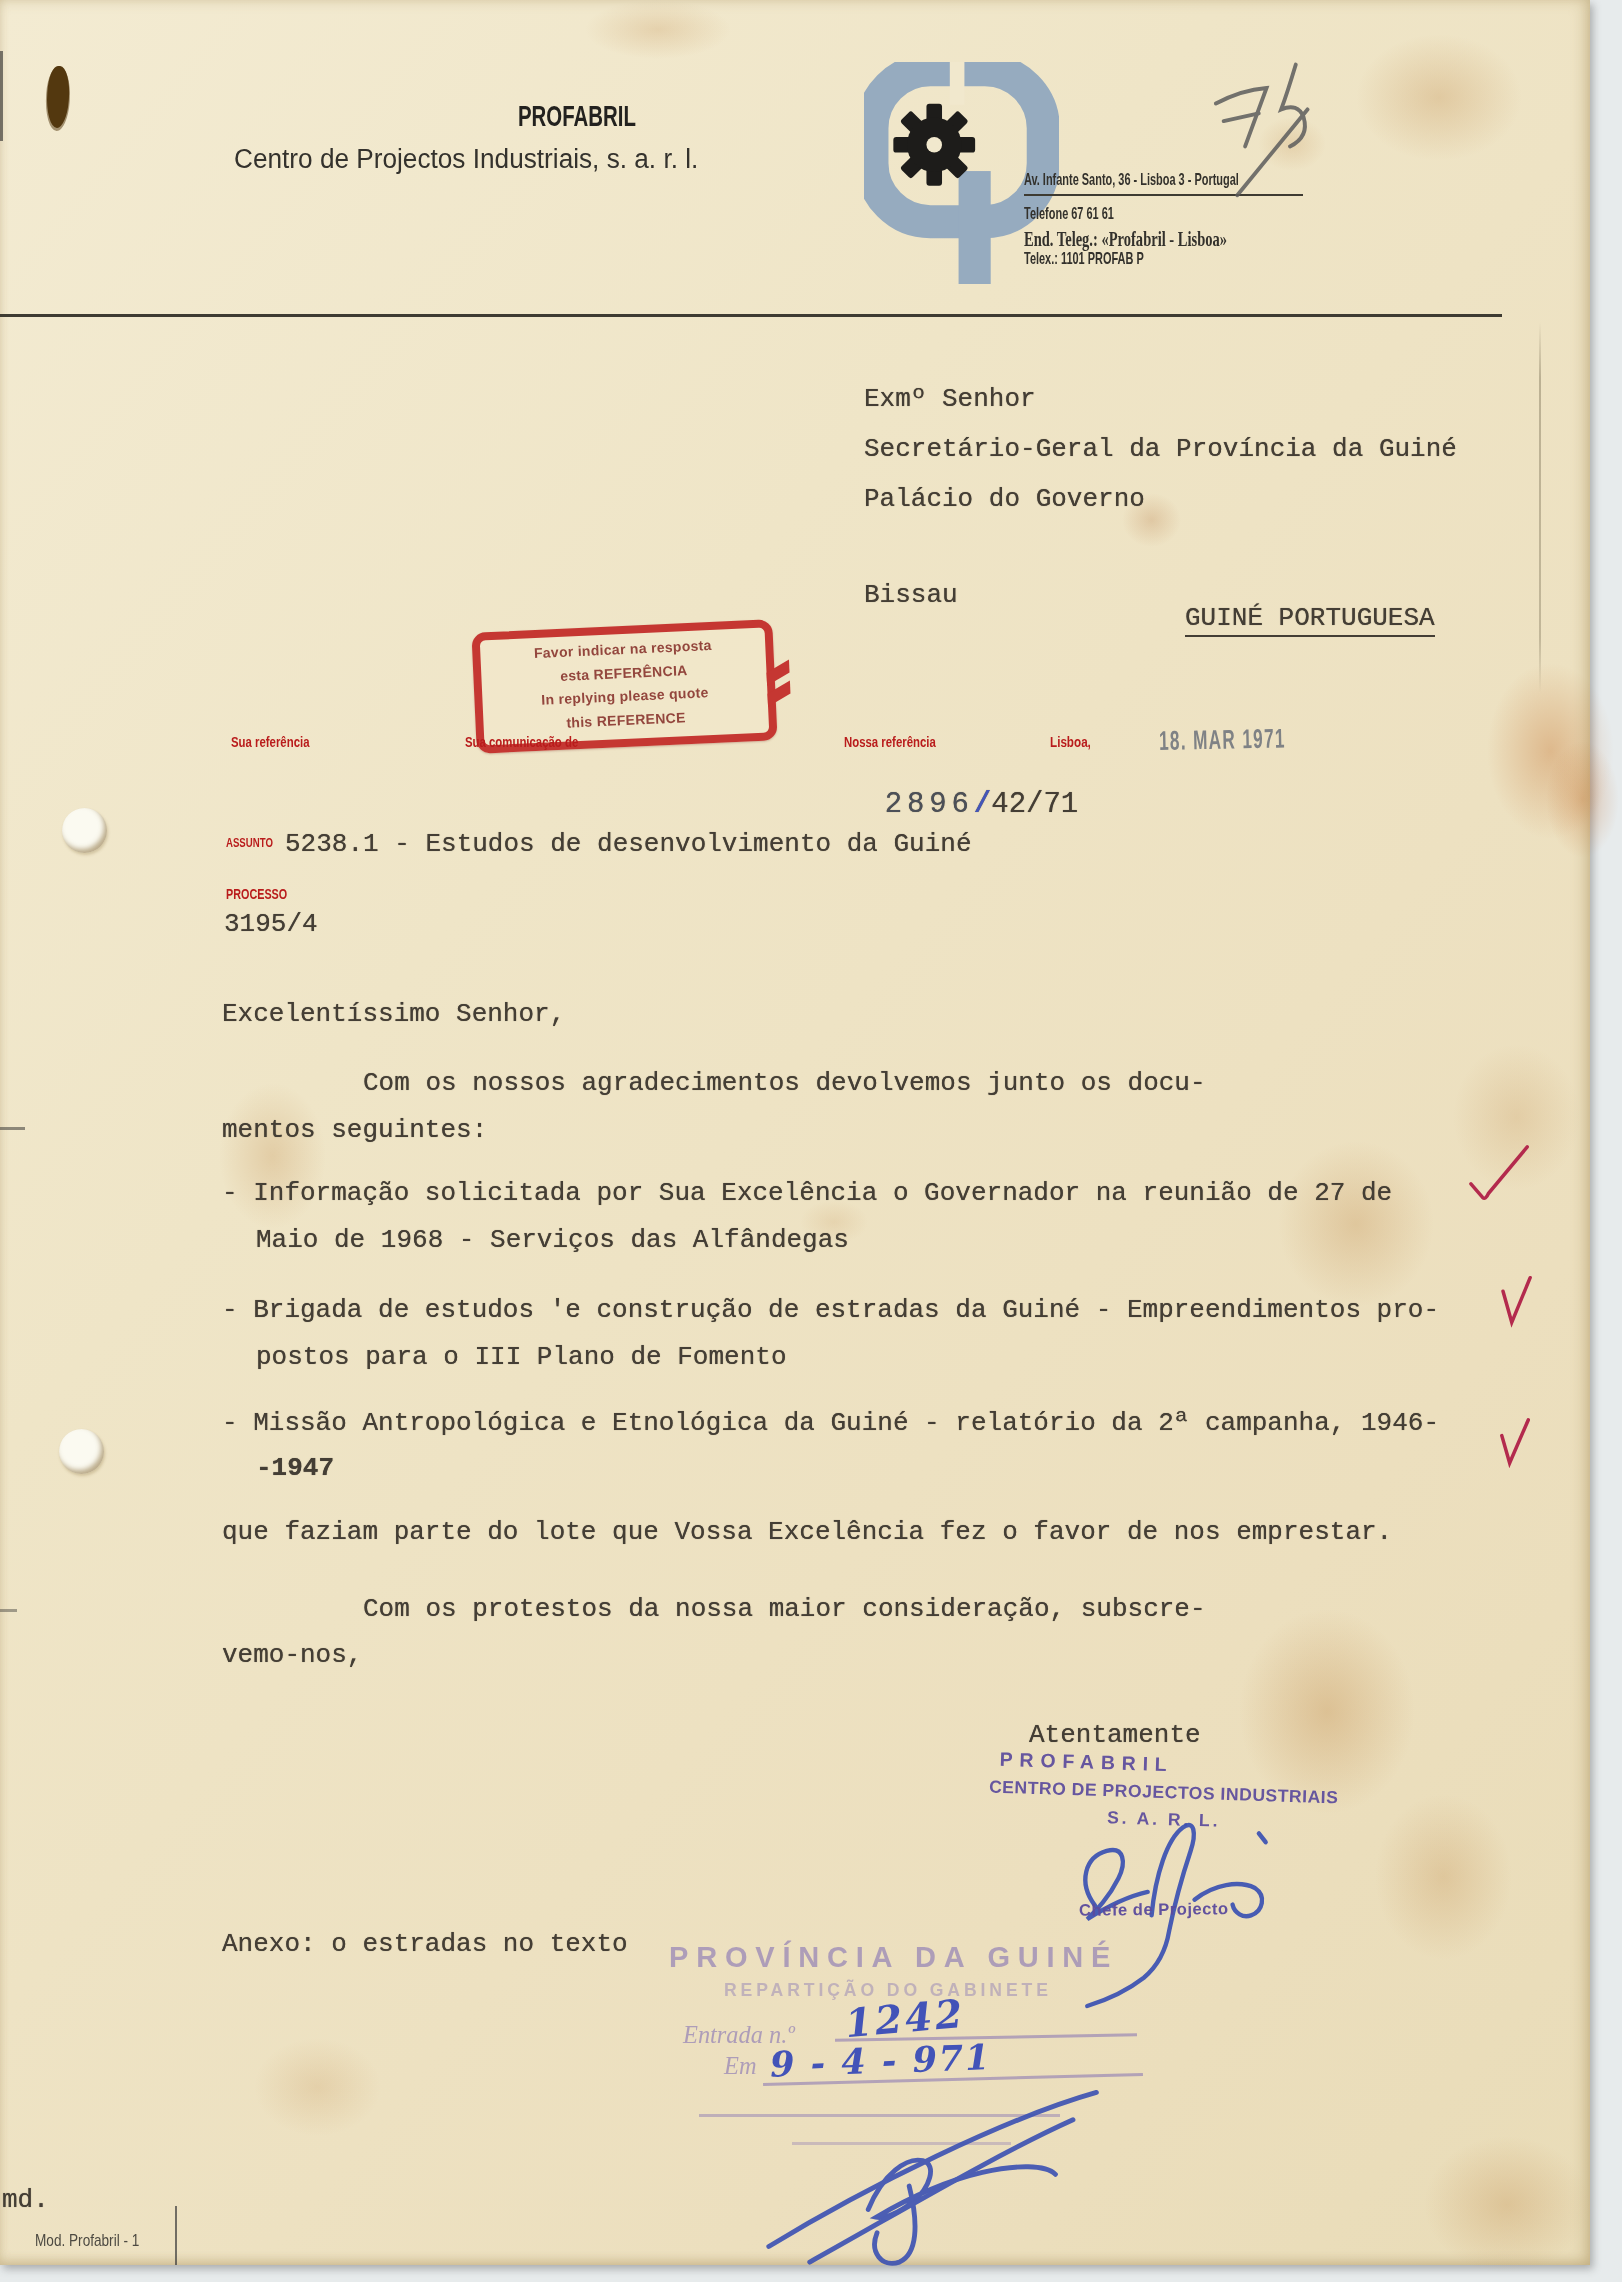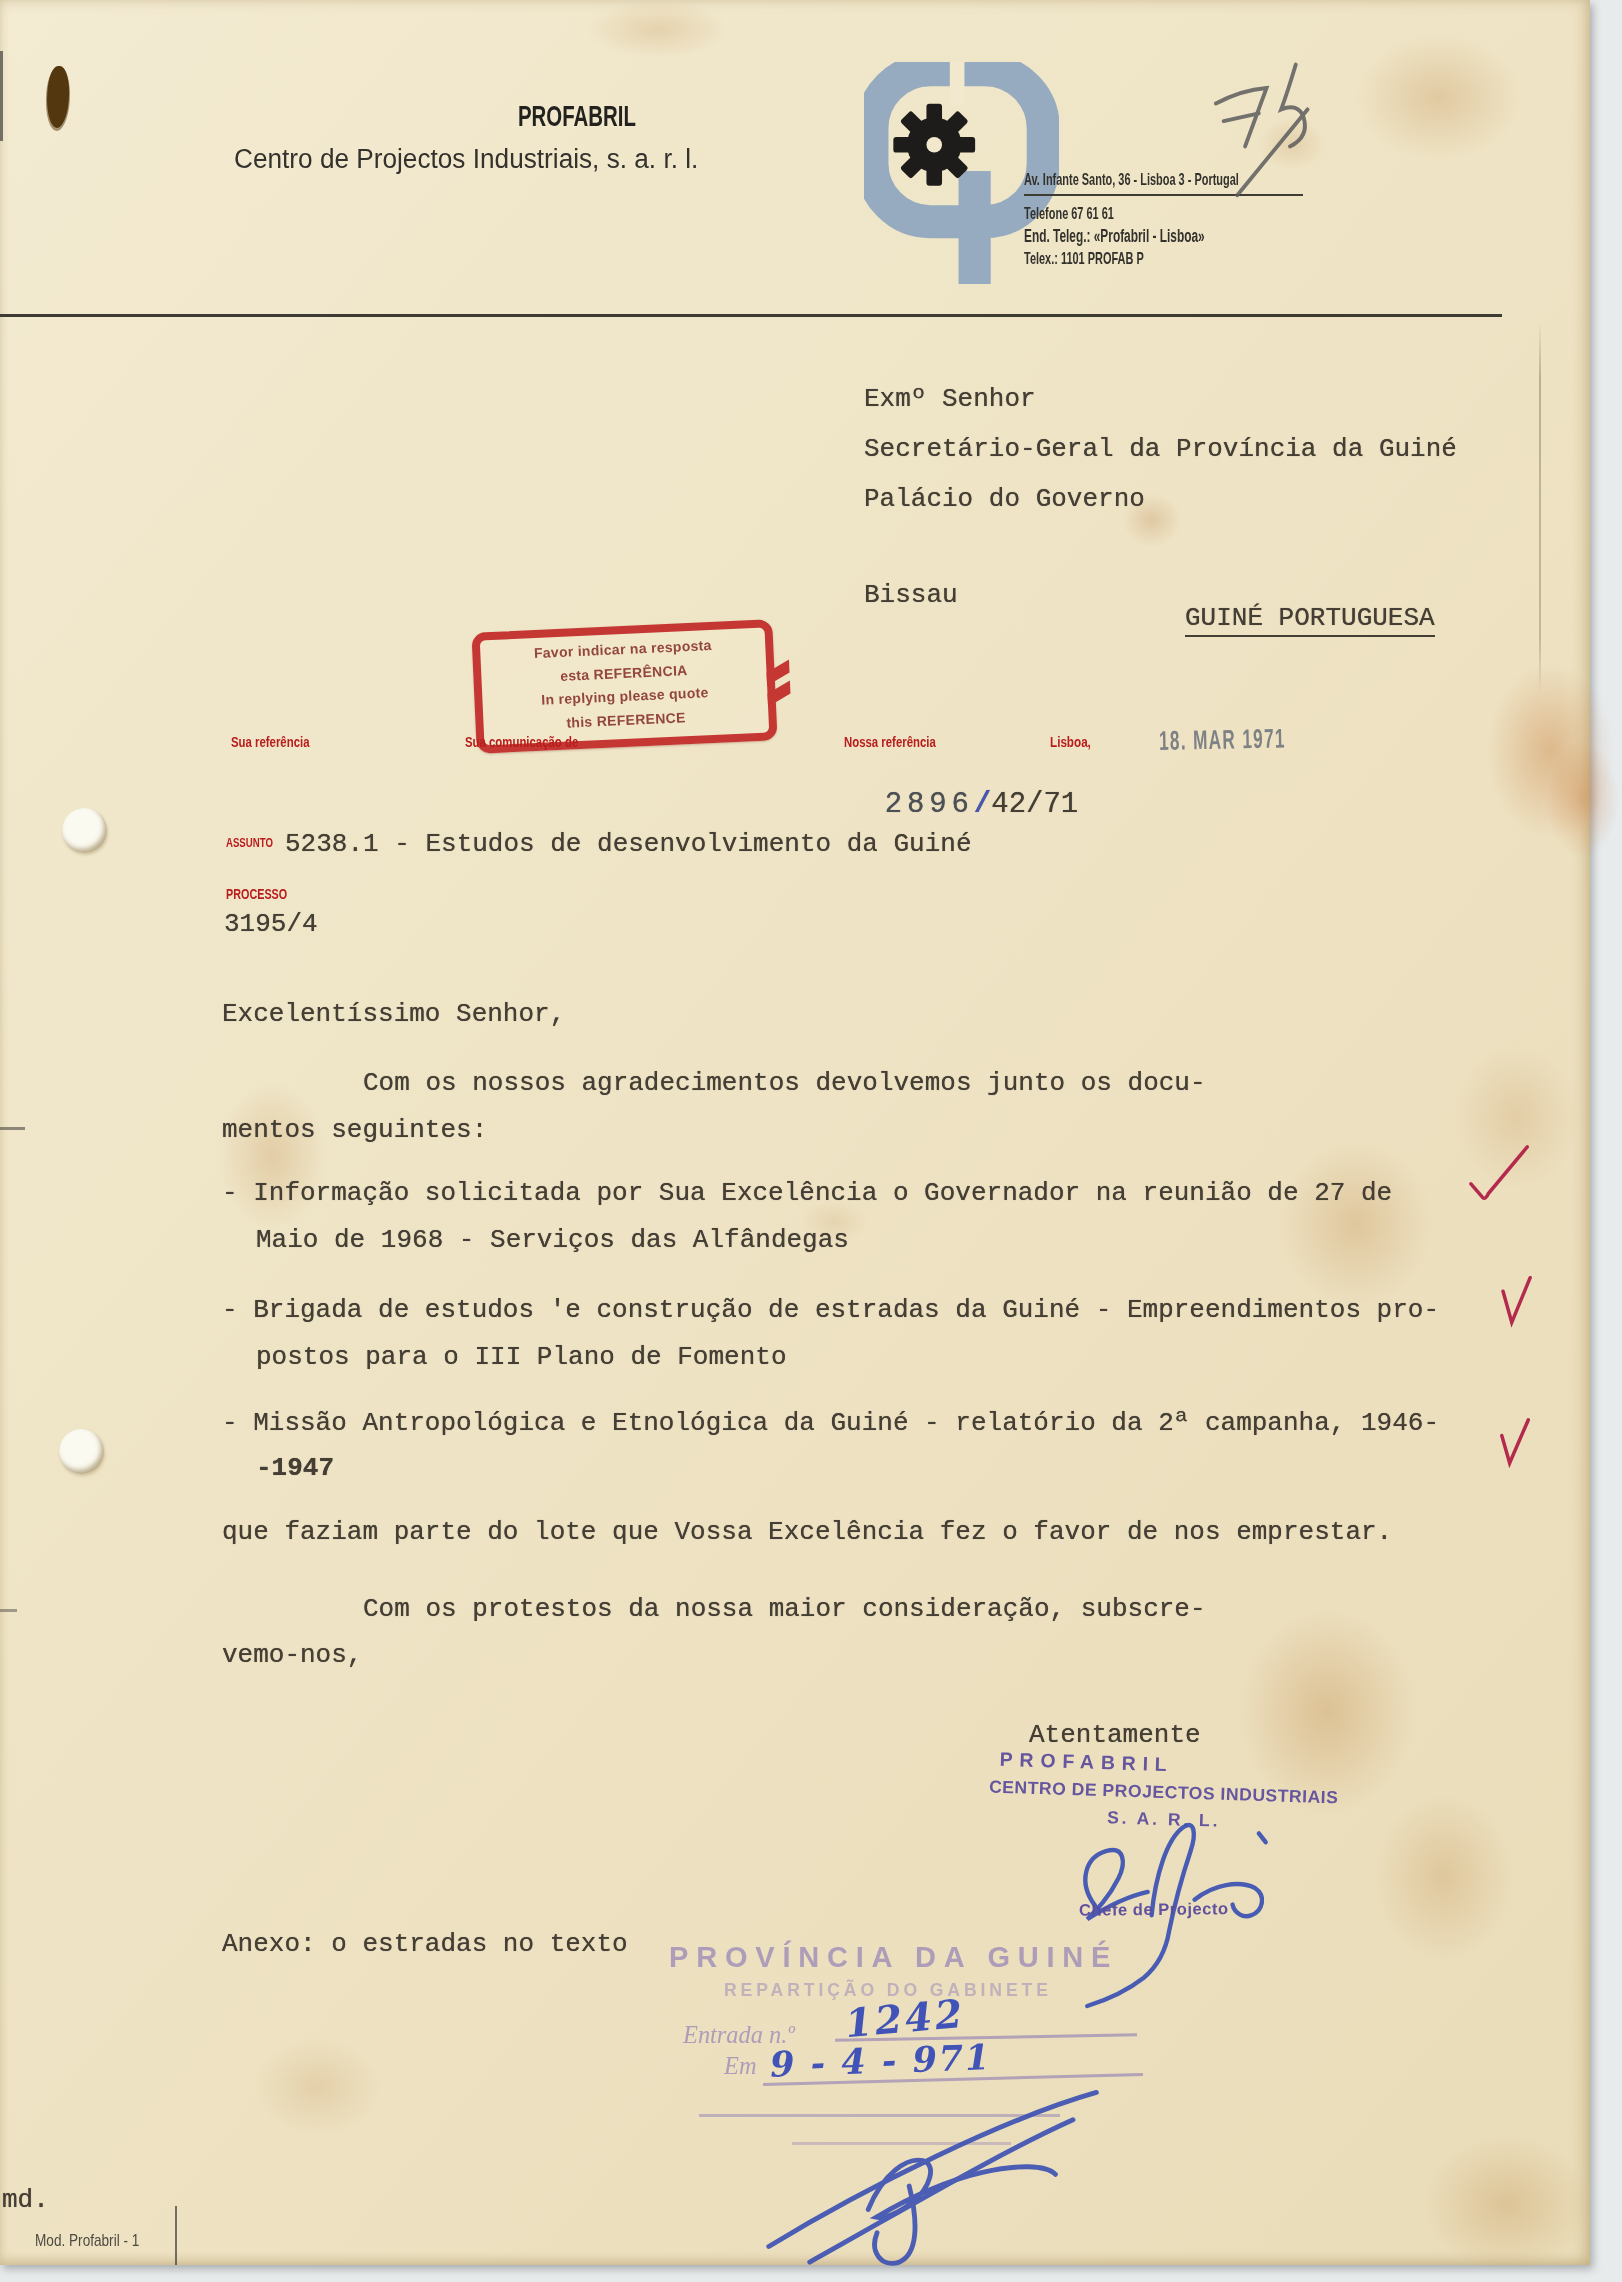--- a/index.html
+++ b/index.html
@@ -91,21 +91,21 @@
     </g>
   </svg>
 
   <div class="print" style="left:1024px;top:170px;font-size:16.6px;font-weight:700;">
     <span class="cond" style="transform:scaleX(.66);">Av. Infante Santo, 36 - Lisboa 3 - Portugal</span>
   </div>
   <div class="rule" style="left:1024px;top:194px;width:279px;height:2px;"></div>
   <div class="print" style="left:1024px;top:204px;font-size:16.6px;font-weight:700;">
     <span class="cond" style="transform:scaleX(.66);">Telefone 67 61 61</span>
   </div>
-  <div class="print" style="left:1024px;top:226px;font-size:18px;font-weight:700;">
+  <div class="print" style="left:1024px;top:226px;font-size:22px;font-weight:700;font-family:Liberation Serif, serif;">
     <span class="cond" style="transform:scaleX(.66);">End. Teleg.: «Profabril - Lisboa»</span>
   </div>
   <div class="print" style="left:1024px;top:249px;font-size:16.6px;font-weight:700;">
     <span class="cond" style="transform:scaleX(.66);">Telex.: 1101 PROFAB P</span>
   </div>
 
   <svg class="abs" style="left:1200px;top:47px;" width="137" height="156" viewBox="0 0 140 160">
     <g fill="none" stroke="#5d5d5d" stroke-width="4" stroke-linecap="round" opacity=".85">
       <path d="M 16,58 Q 42,44 68,42 L 46,102"></path>
       <path d="M 24,76 L 60,68"></path>

